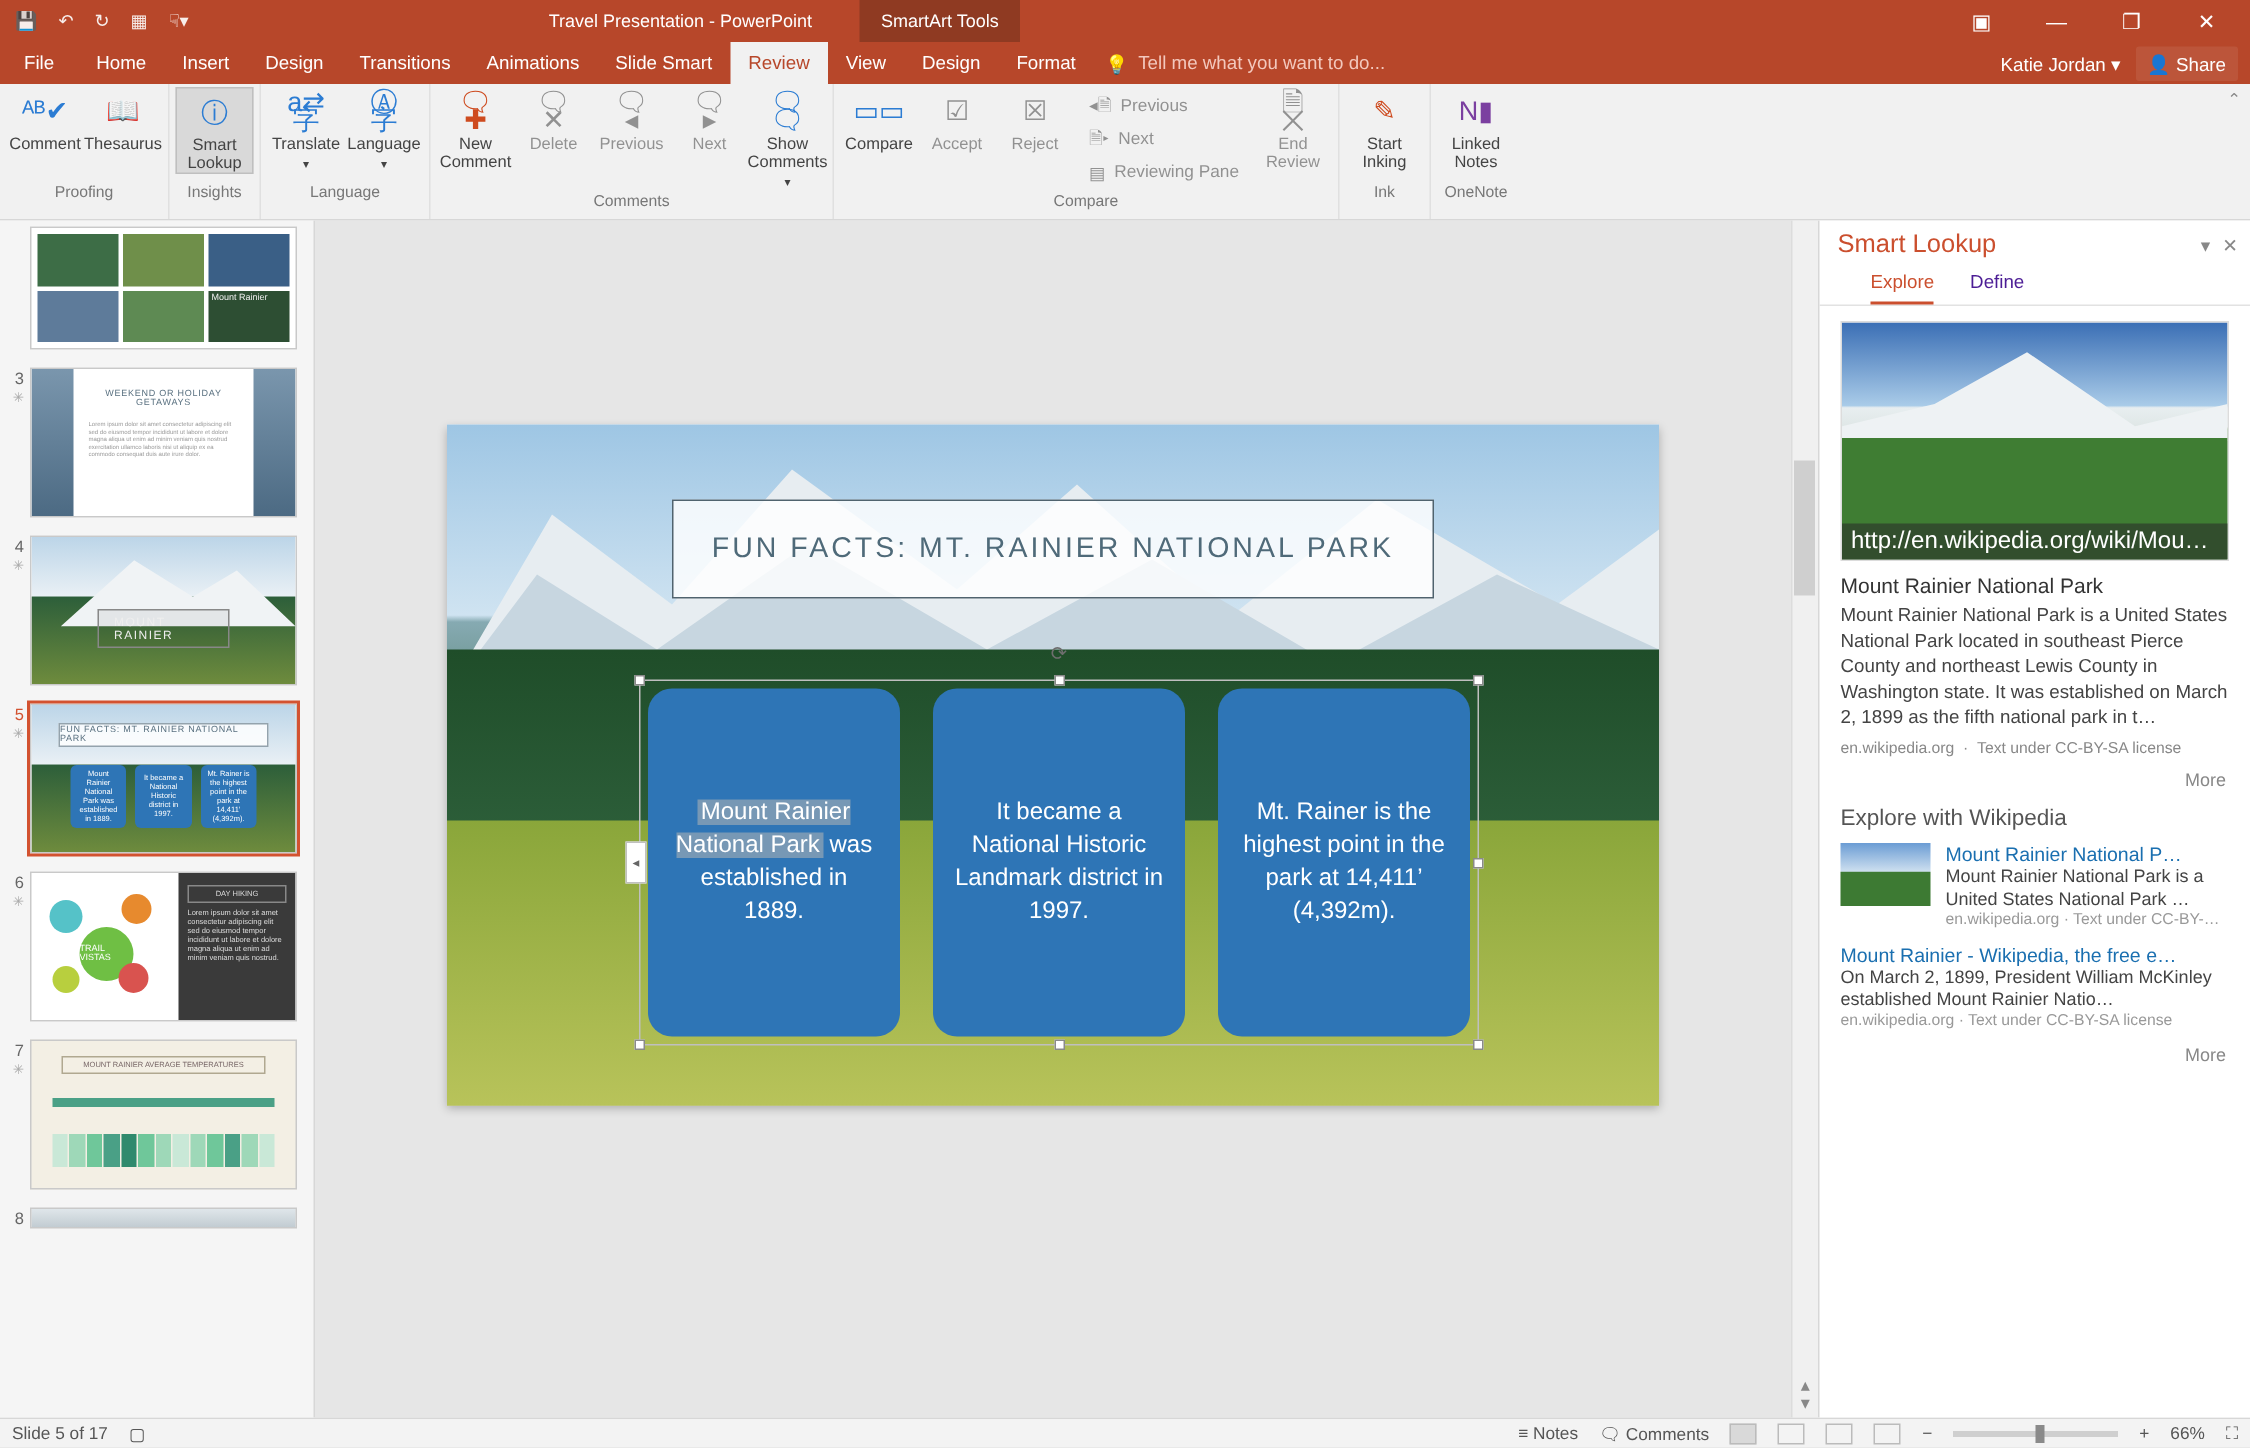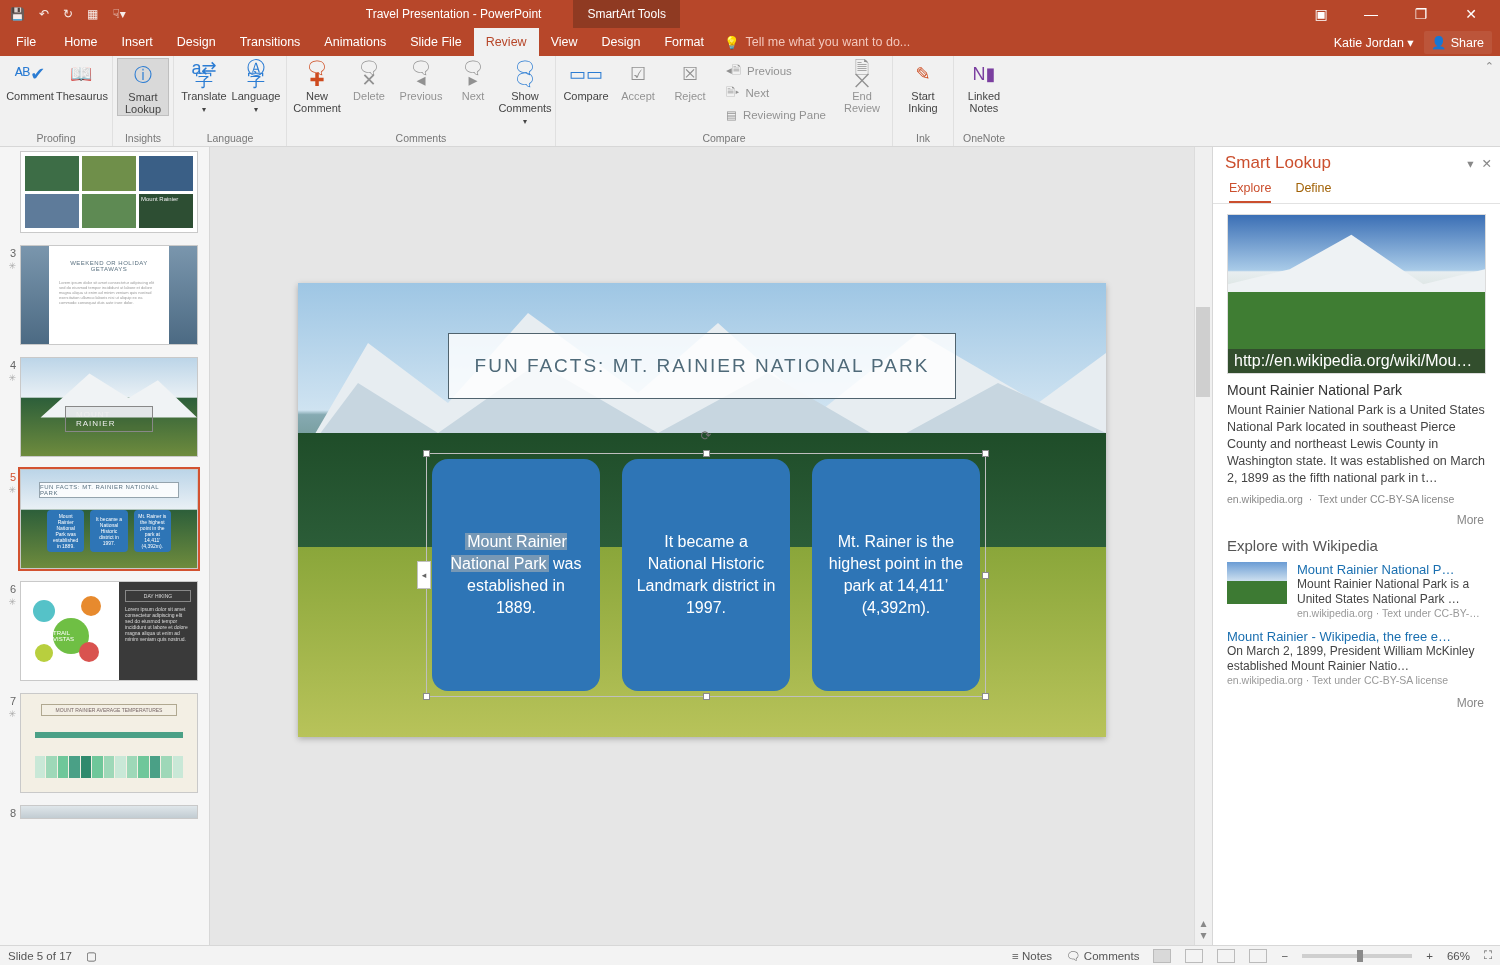--- a/index.html
+++ b/index.html
@@ -19,21 +19,21 @@
   .ribbon-tabs .tab.file{padding:0 16px;}
   .ribbon-tabs .tab.active{background:#F1F1F1;color:#B7472A;}
   .ribbon-tabs .sa-tabs{display:flex;margin-left:0;}
   .ribbon-tabs .tell{color:#f3c8bd;margin-left:8px;display:flex;align-items:center;gap:6px;}
   .ribbon-tabs .rightside{margin-left:auto;display:flex;align-items:center;padding-right:8px;gap:10px;}
   .ribbon-tabs .share{background:rgba(255,255,255,.08);padding:4px 8px;border-radius:2px;}
   
   .ribbon{height:91px;background:#F1F1F1;border-bottom:1px solid #d7d7d7;display:flex;font-size:11px;color:#444;}
   .grp{display:flex;flex-direction:column;align-items:center;border-right:1px solid #e0e0e0;padding:2px 4px 0;}
   .grp .row{display:flex;align-items:flex-start;}
-  .grp .glabel{font-size:10.5px;color:#777;margin-top:auto;margin-bottom:2px;}
+  .grp .glabel{font-size:10.5px;color:#777;margin-top:auto;margin-bottom:12px;}
   .btn-lg{display:flex;flex-direction:column;align-items:center;width:52px;padding:2px 2px 0;text-align:center;line-height:12px;gap:2px;}
   .btn-lg.sel{background:#d9d9d9;border:1px solid #bfbfbf;}
   .ico{width:28px;height:28px;display:flex;align-items:center;justify-content:center;font-size:18px;}
   .btn-sm{display:flex;align-items:center;gap:6px;height:22px;padding:0 6px;font-size:11.5px;}
   .stack{display:flex;flex-direction:column;justify-content:flex-start;}
   
   .workarea{display:flex;height:798px;}
   .thumbs{width:210px;background:#f5f5f5;border-right:1px solid #d7d7d7;overflow:hidden;padding:4px 4px 0 4px;}
   .thumb-row{display:flex;gap:4px;margin-bottom:12px;}
   .thumb-row .num{width:12px;font-size:11px;color:#666;text-align:right;padding-top:2px;}
@@ -55,22 +55,22 @@
   .rotate-h{position:absolute;left:50%;top:-26px;transform:translateX(-50%);color:#6e6e6e;font-size:13px;}
   .expand-tab{position:absolute;left:-15px;top:50%;transform:translateY(-50%);width:14px;height:28px;background:#fff;border:1px solid #c0c0c0;display:flex;align-items:center;justify-content:center;font-size:9px;color:#666;}
   .hl{background:rgba(180,180,180,.55);padding:0 2px;}
   .pane-scroll{width:18px;background:#f0f0f0;border-left:1px solid #dcdcdc;position:relative;}
   .pane-scroll .nub{position:absolute;right:2px;width:14px;background:#cfcfcf;}
   
   .task{width:288px;background:#fff;border-left:1px solid #d7d7d7;display:flex;flex-direction:column;font-size:12.5px;color:#444;}
   .task .head{display:flex;align-items:center;padding:6px 8px 2px 12px;}
   .task .head h3{font-weight:400;font-size:17px;color:#CB4F2E;flex:1;}
   .task .tabs{display:flex;gap:24px;padding:6px 16px 0;border-bottom:1px solid #e2e2e2;}
-  .task .tabs span{padding-bottom:6px;color:#a16207;}
-  .task .tabs span.on{color:#CB4F2E;border-bottom:2px solid #CB4F2E;}
+  .task .tabs span{padding-bottom:6px;color:#4c1d95;}
+  .task .tabs span.on{color:#CB4F2E;border-bottom:2px solid #CB4F2E;margin-left:18px;}
   .task .body{padding:10px 14px 8px 14px;overflow:hidden;}
   .hero{height:160px;border:1px solid #dcdcdc;background:linear-gradient(to bottom,#3b6fb5 0%,#a9cbe8 35%,#e8eef0 36%,#dfe7e6 44%,#4d8c3b 45%,#2f6e2a 100%);position:relative;margin-bottom:8px;}
   .hero .cap{position:absolute;left:0;right:0;bottom:0;background:rgba(40,40,40,.55);color:#fff;font-size:16px;padding:3px 6px;overflow:hidden;text-overflow:ellipsis;white-space:nowrap;}
   .task h4{font-weight:400;font-size:14px;color:#333;margin-bottom:4px;}
   .task .desc{font-size:12.5px;color:#444;line-height:17px;}
   .task .src{color:#888;font-size:10.5px;margin-top:6px;}
   .task .more{text-align:right;color:#888;font-size:12px;margin:8px 2px 10px;}
   .task .sub{font-size:15px;color:#555;margin:4px 0 8px;}
   .wiki-row{display:flex;gap:10px;margin-bottom:10px;}
   .wiki-row .timg{width:60px;height:42px;background:linear-gradient(#6a9cd4,#cddfef 45%,#3d7a33 46%);flex:none;}
@@ -115,21 +115,21 @@
   </div>
 </div>
 
 <div class="ribbon-tabs">
   <span class="tab file">File</span>
   <span class="tab">Home</span>
   <span class="tab">Insert</span>
   <span class="tab">Design</span>
   <span class="tab">Transitions</span>
   <span class="tab">Animations</span>
-  <span class="tab">Slide File</span>
+  <span class="tab">Slide Smart</span>
   <span class="tab active">Review</span>
   <span class="tab">View</span>
   <div class="sa-tabs">
     <span class="tab">Design</span>
     <span class="tab">Format</span>
   </div>
   <div class="tell">
     <span>💡</span>
     <span>Tell me what you want to do...</span>
   </div>

